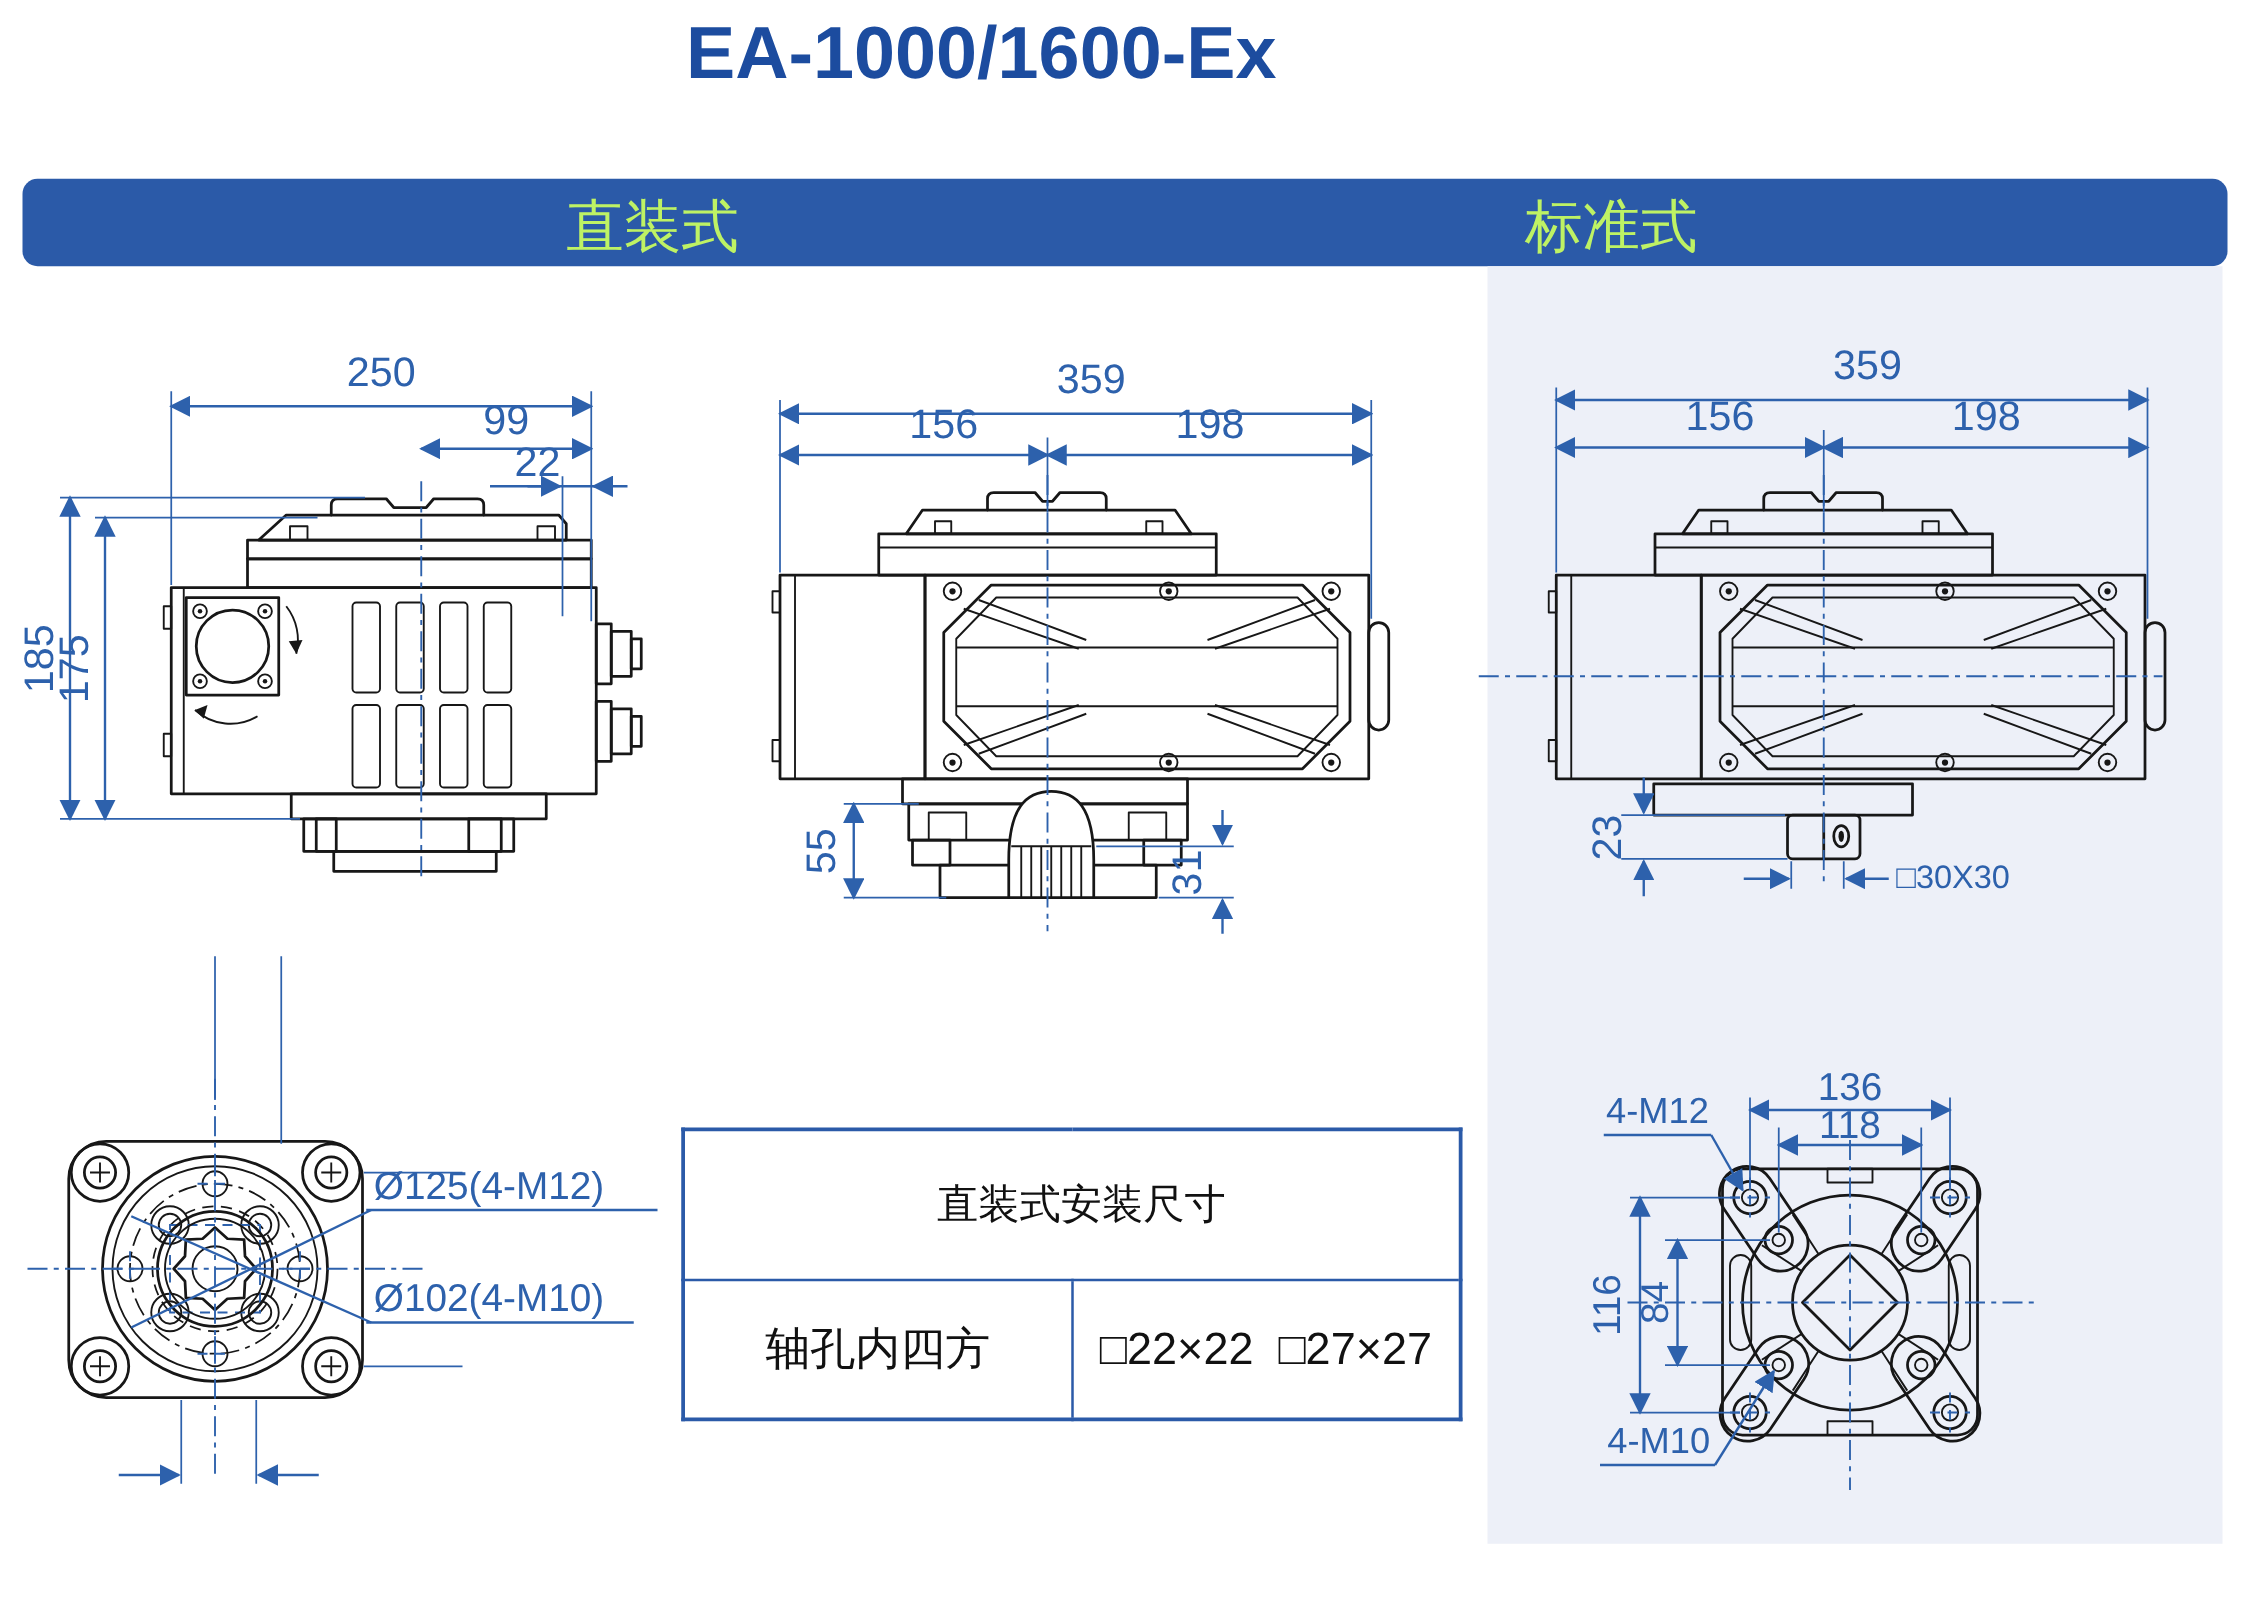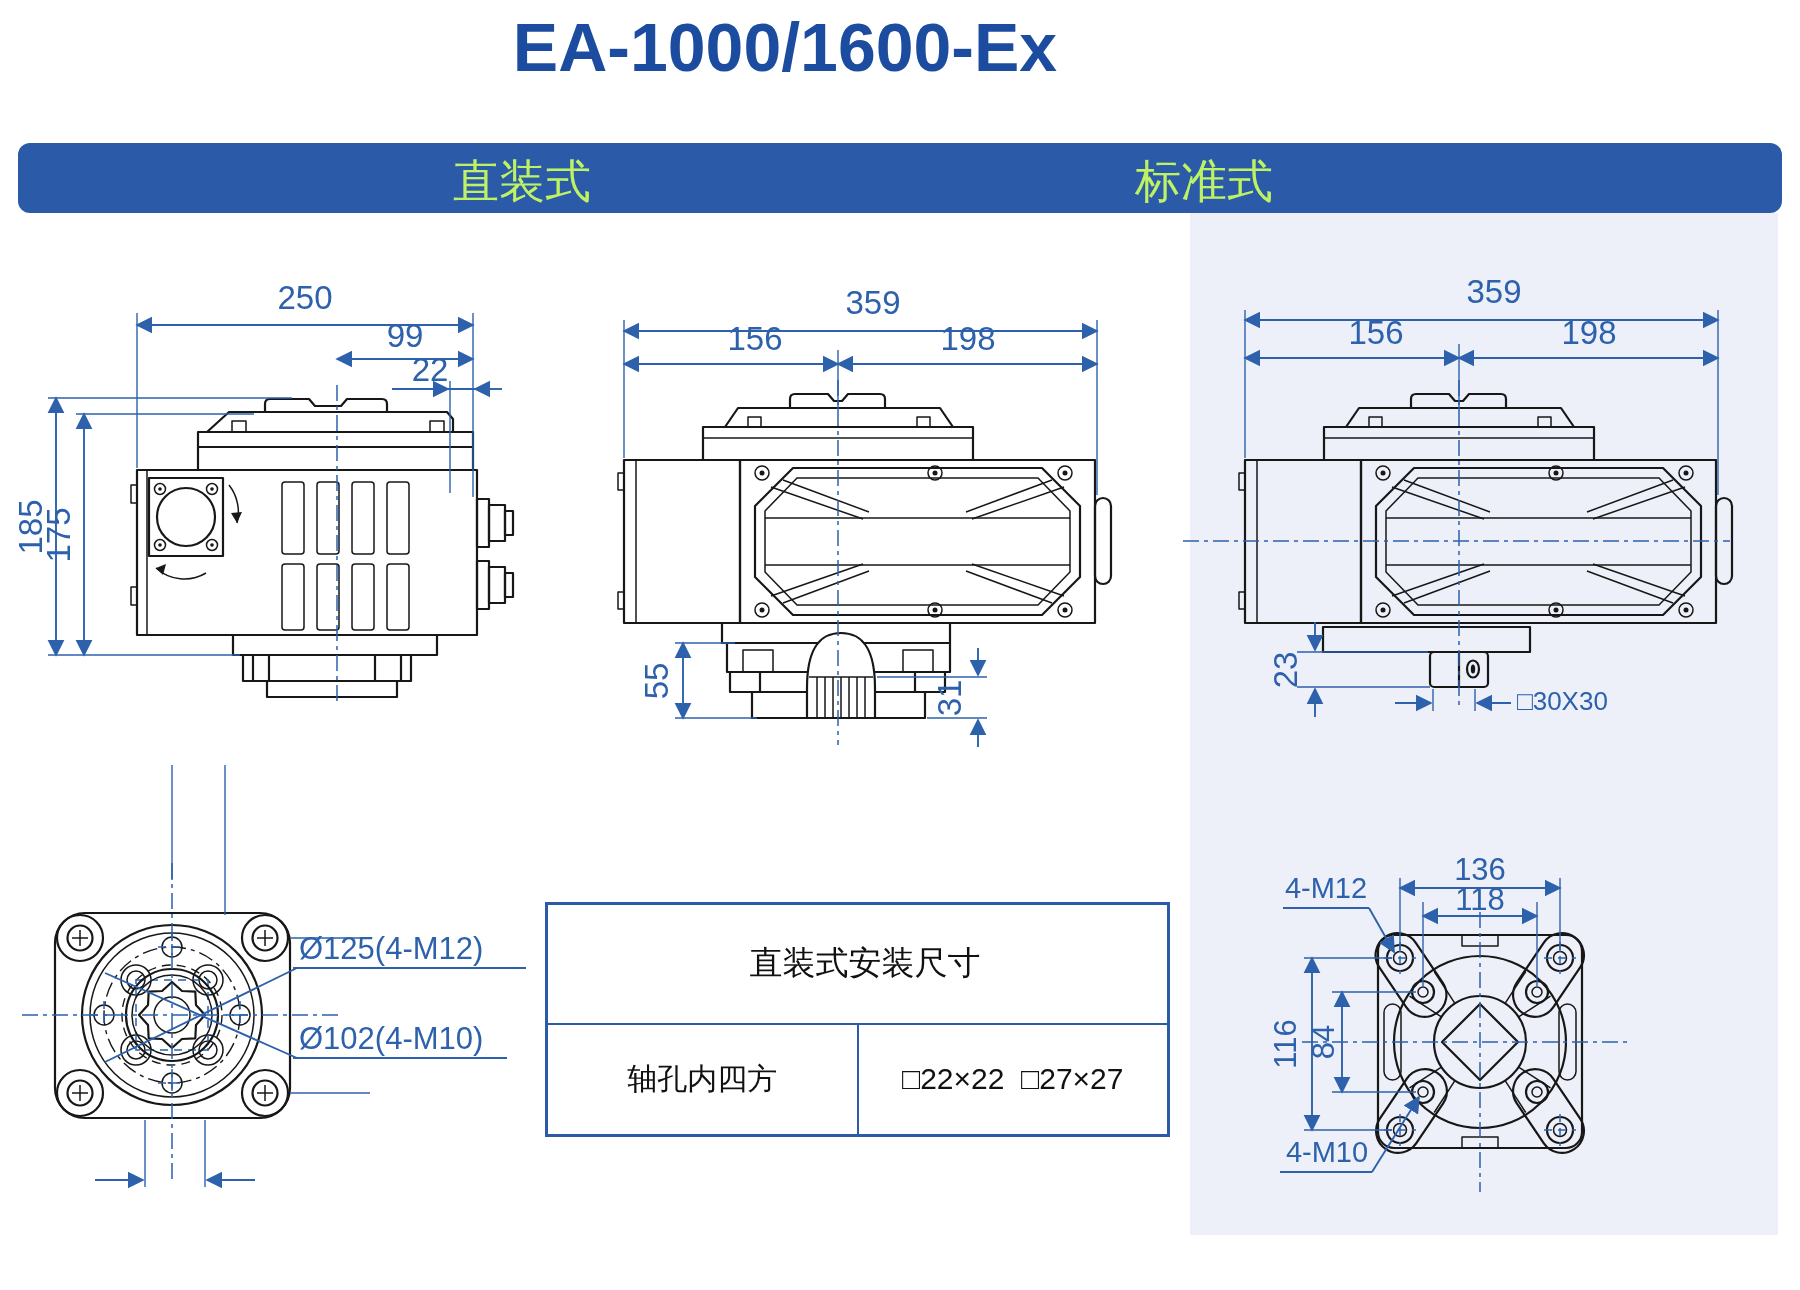--- a/index.html
+++ b/index.html
@@ -1,43 +1,43 @@
 <!DOCTYPE html>
 <html><head>
 <meta charset="utf-8">
 <style>
   html,body{margin:0;padding:0;background:#fff;}
   .page{position:relative;width:1800px;height:1290px;background:#ffffff;overflow:hidden;
         font-family:"Liberation Sans","DejaVu Sans",sans-serif;}
   .page-title{position:absolute;left:0;top:8px;width:1570px;text-align:center;
-        font-size:68px;font-weight:700;color:#1c4c9f;letter-spacing:0px;}
+        font-size:59px;font-weight:700;color:#1c4c9f;letter-spacing:0px;}
   .type-bar{position:absolute;left:18px;top:143px;width:1764px;height:70px;
         background:#2b5aa8;border-radius:12px;}
   .type-bar span{position:absolute;top:8px;font-size:46px;color:#bef264;font-weight:500;}
   .type-left{left:435px;}
-  .type-right{left:1117px;}
+  .type-right{left:1202px;}
   .std-panel{position:absolute;left:1190px;top:213px;width:588px;height:1022px;background:#edf0f8;}
   svg{position:absolute;overflow:visible;}
   .k{stroke:#171717;stroke-width:2.2;fill:none;stroke-linejoin:round;stroke-linecap:round;}
   .k1{stroke:#171717;stroke-width:1.5;fill:none;stroke-linejoin:round;}
   .kf{stroke:#171717;stroke-width:2.2;fill:#ffffff;stroke-linejoin:round;}
   .d{stroke:#2d61ac;stroke-width:1.9;fill:none;}
   .e{stroke:#2d61ac;stroke-width:1.4;fill:none;}
   .cl{stroke:#2d61ac;stroke-width:1.5;fill:none;stroke-dasharray:16 5 4 5;}
   .bd{stroke:#2d61ac;stroke-width:1.5;fill:none;stroke-dasharray:8 6;}
   .kdd{stroke:#171717;stroke-width:1.4;fill:none;stroke-dasharray:15 5 4 5;}
   .kds{stroke:#171717;stroke-width:1.4;fill:none;stroke-dasharray:9 6;}
   .dt{fill:#2d61ac;font-size:33px;font-family:"Liberation Sans","DejaVu Sans",sans-serif;}
   .dt2{fill:#2d61ac;font-size:31px;font-family:"Liberation Sans","DejaVu Sans",sans-serif;}
   .scr{fill:#171717;}
   
   .spec-table{position:absolute;left:545px;top:902px;width:625px;height:235px;
         border-collapse:collapse;table-layout:fixed;background:#fff;}
   .spec-table td{border:2.5px solid #2b5aa8;text-align:center;vertical-align:middle;
-        color:#111;font-size:30px;white-space:pre;}
+        color:#111;font-size:36px;white-space:pre;}
   .spec-table .tt{font-size:33px;height:58px;font-weight:500;padding-left:16px;}
   .spec-table .lb{width:205px;}
   .spec-table tr{height:58px;}
   .spec-table{border:3px solid #2b5aa8;}
 </style>
 </head>
 <body>
 
 <div class="page">
 

